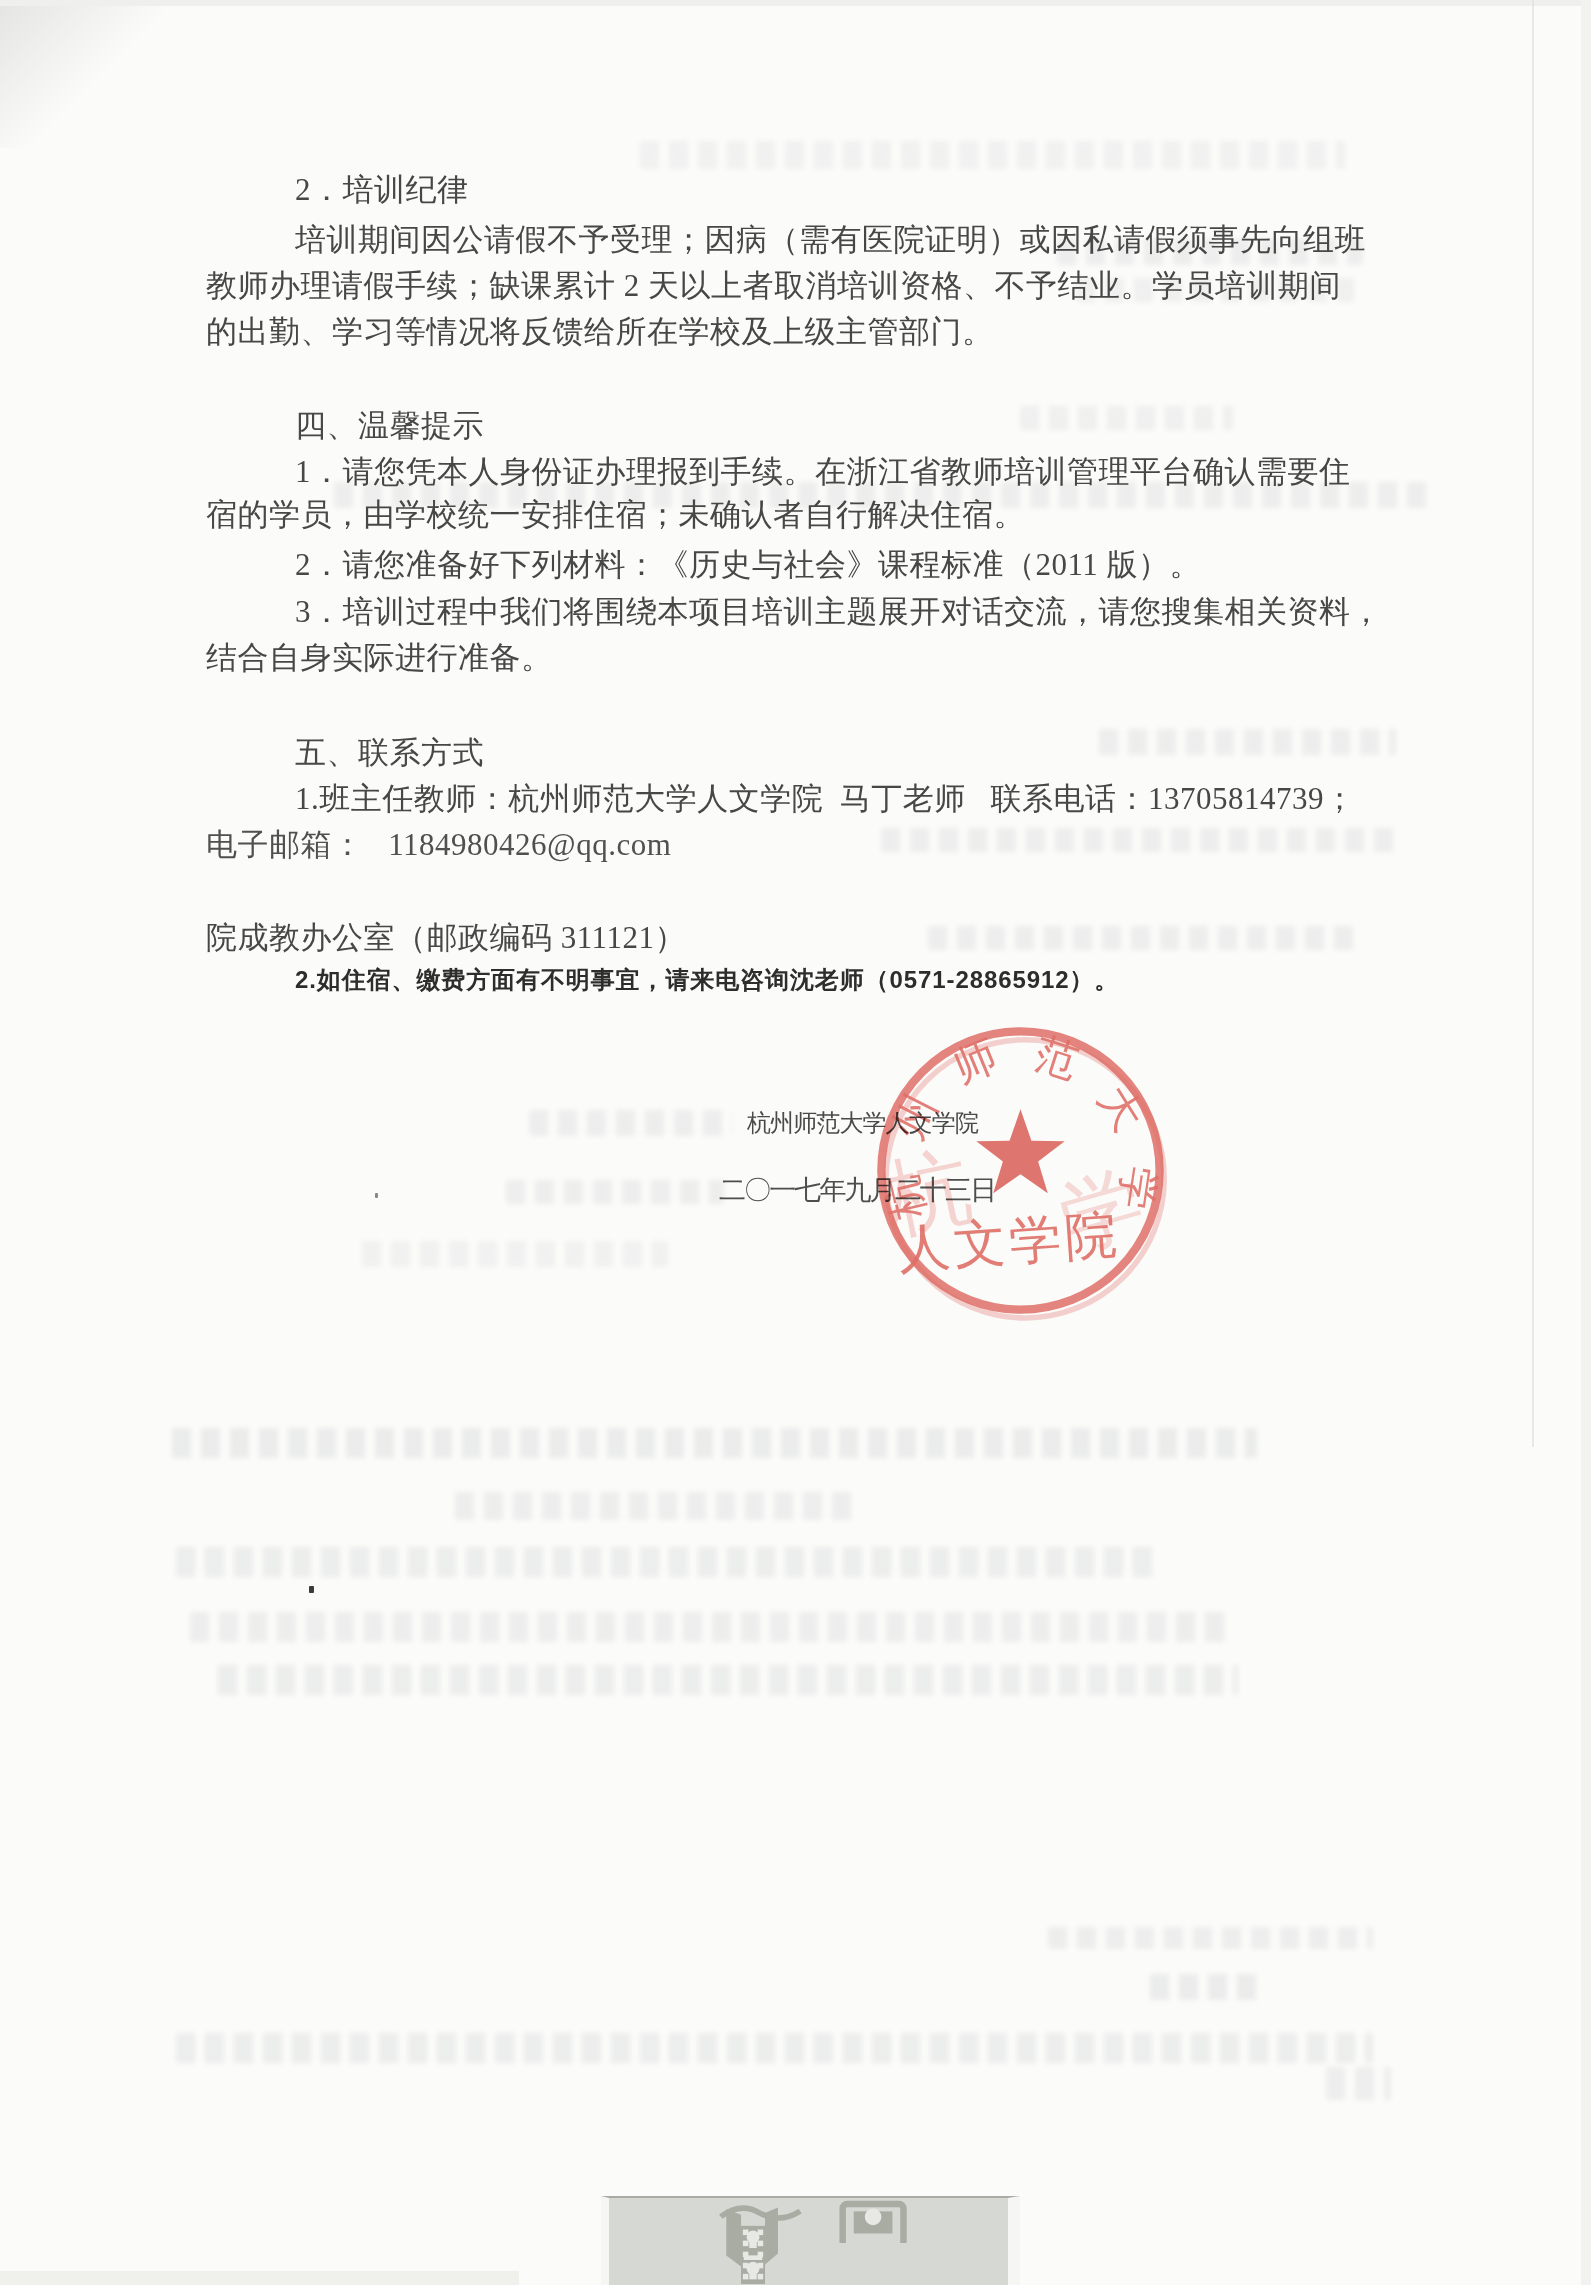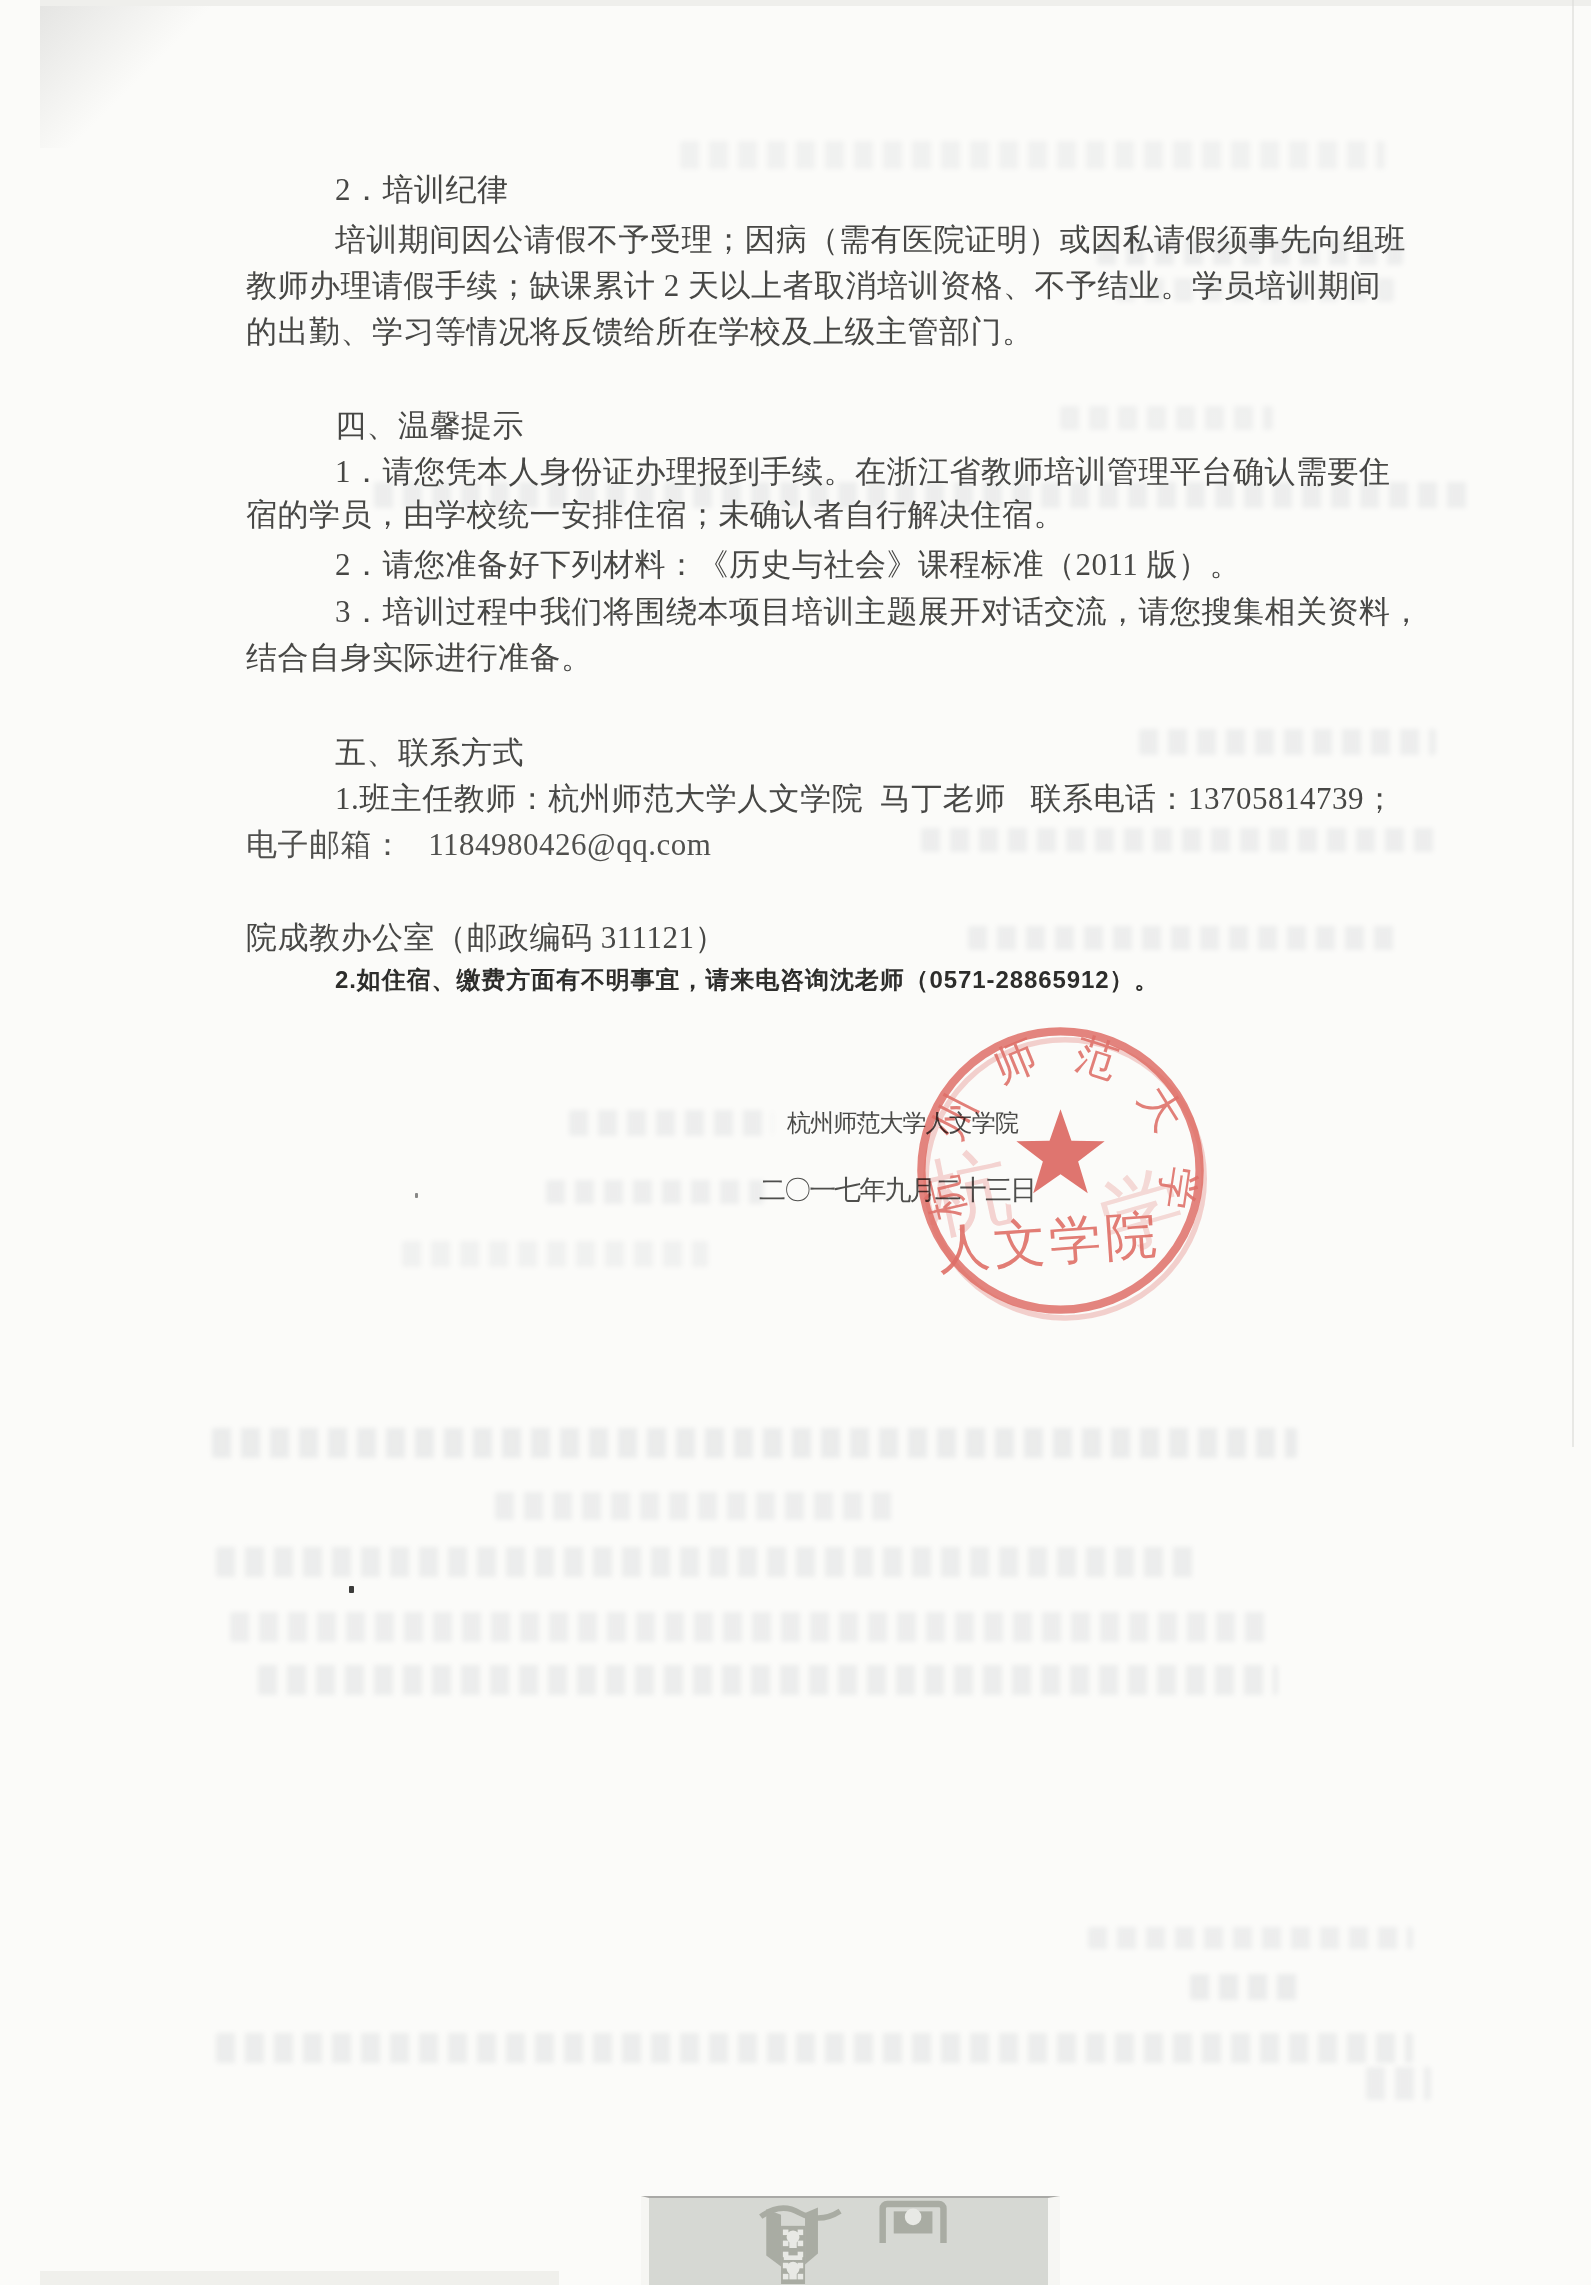--- a/index.html
+++ b/index.html
@@ -1,21 +1,21 @@
 <!DOCTYPE html>
 <html style="font-size:15px"><head>
 <meta charset="utf-8">
 <style>
   html,body{margin:0;padding:0;}
   body{
     width:1592px;height:2286px;position:relative;overflow:hidden;
     background:#fbfbf9;
     font-family:"Liberation Serif","DejaVu Serif",serif;
   }
-  .page{position:absolute;inset:0;margin-left:40px;}
+  .page{position:absolute;inset:0;}
   
   .corner-tl{position:absolute;left:0;top:0;width:176px;height:148px;
     background:linear-gradient(135deg,#e4e4e2 0%,rgba(251,251,249,0) 55%);}
   .edge-top{position:absolute;left:0;top:0;width:100%;height:5.6px;background:#efefec;}
   .edge-right{position:absolute;left:1581px;top:0;width:11px;height:100%;background:#f2f2f0;}
   .crease{position:absolute;left:1532px;top:0;width:1.9px;height:1447px;background:#dfdfdd;opacity:.7;}
   .edge-bl{position:absolute;left:0;top:2271px;width:519px;height:15px;background:#ededea;opacity:.85;}
   
   .line{position:absolute;font-size:31px;color:#474745;letter-spacing:0.5px;white-space:pre;line-height:1.1;}
   .line.soft{color:#50504e;}

